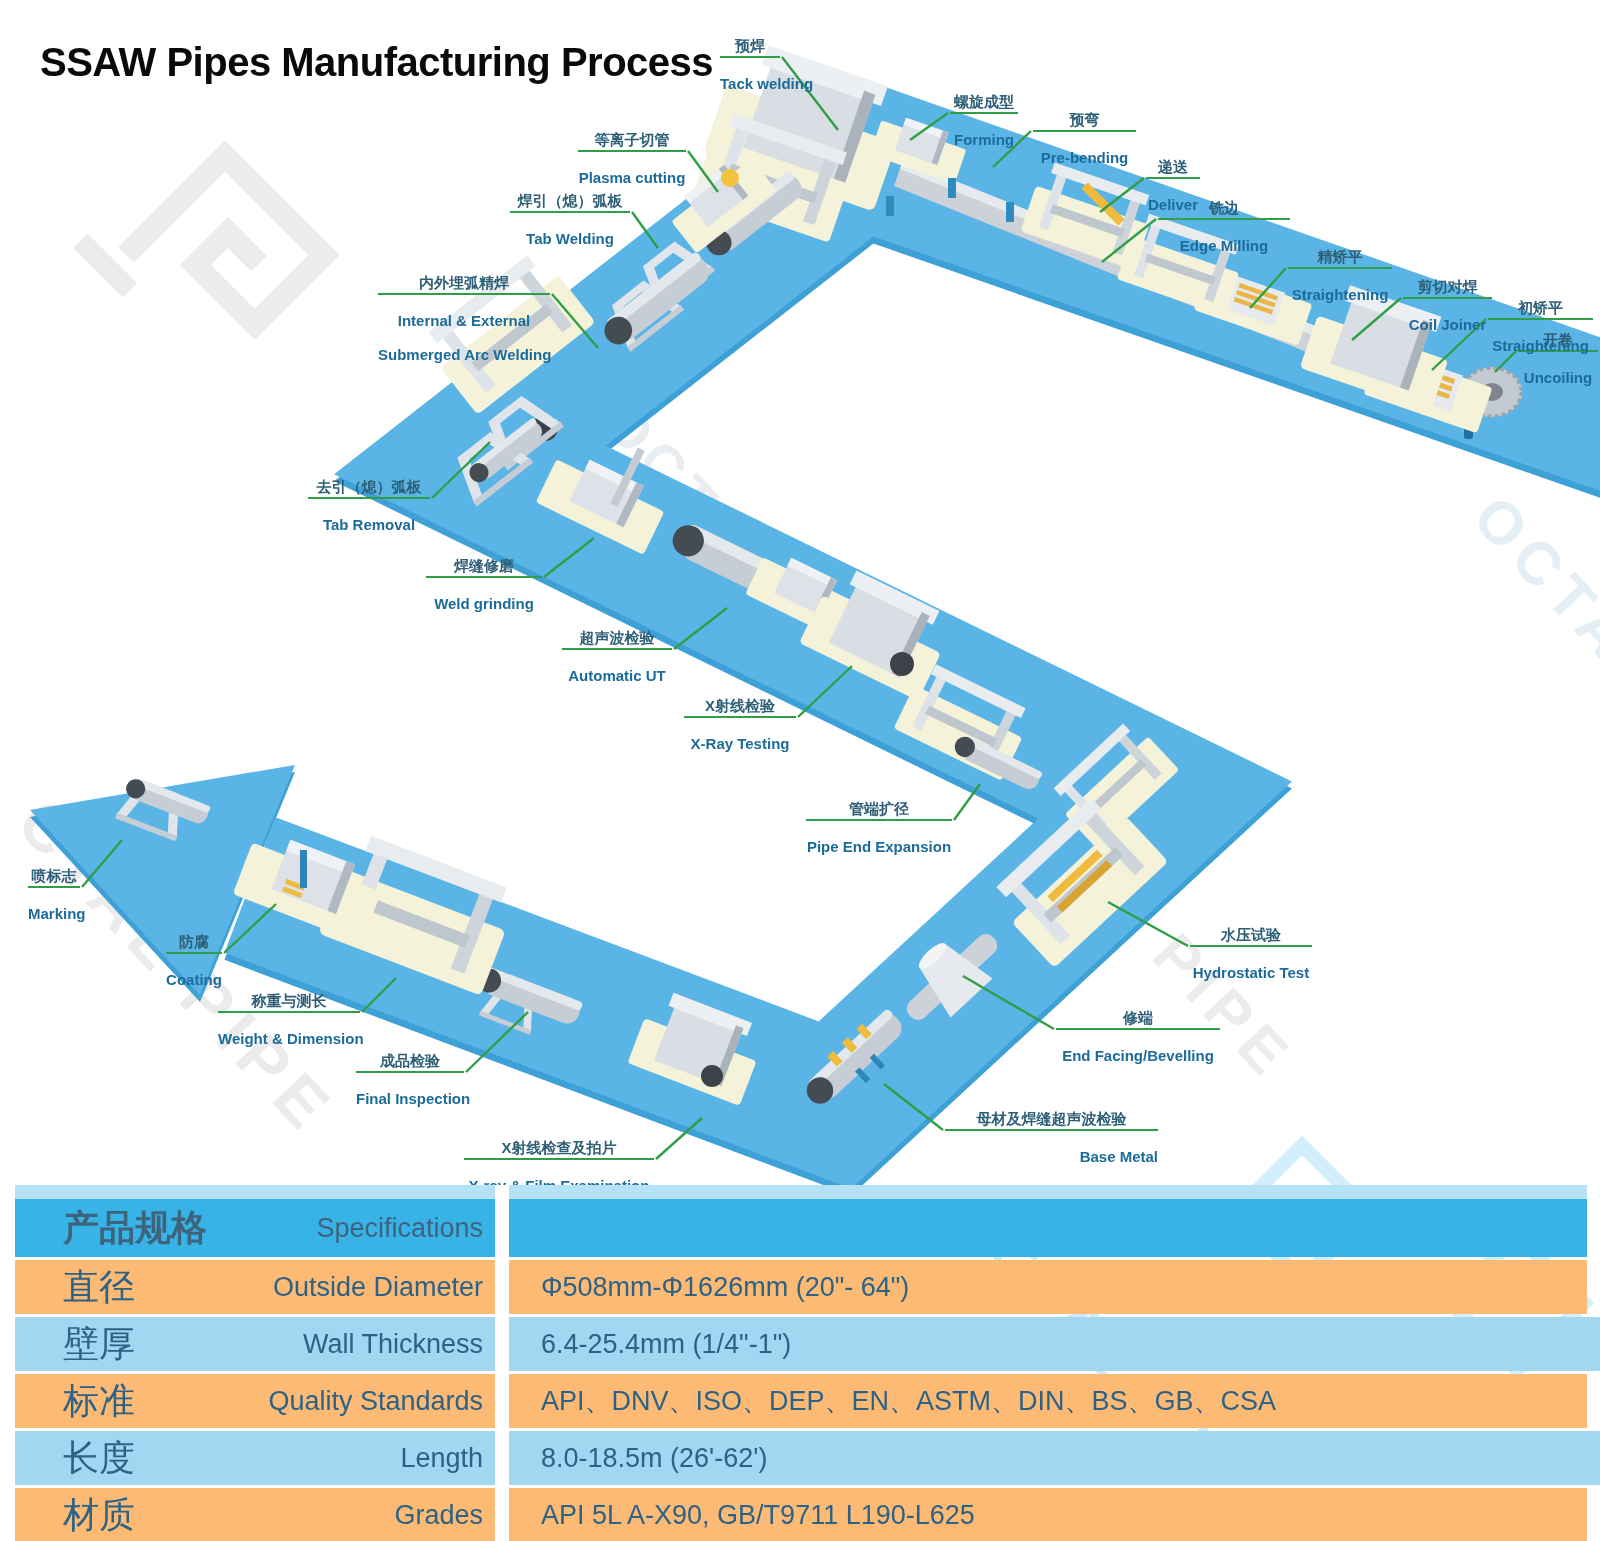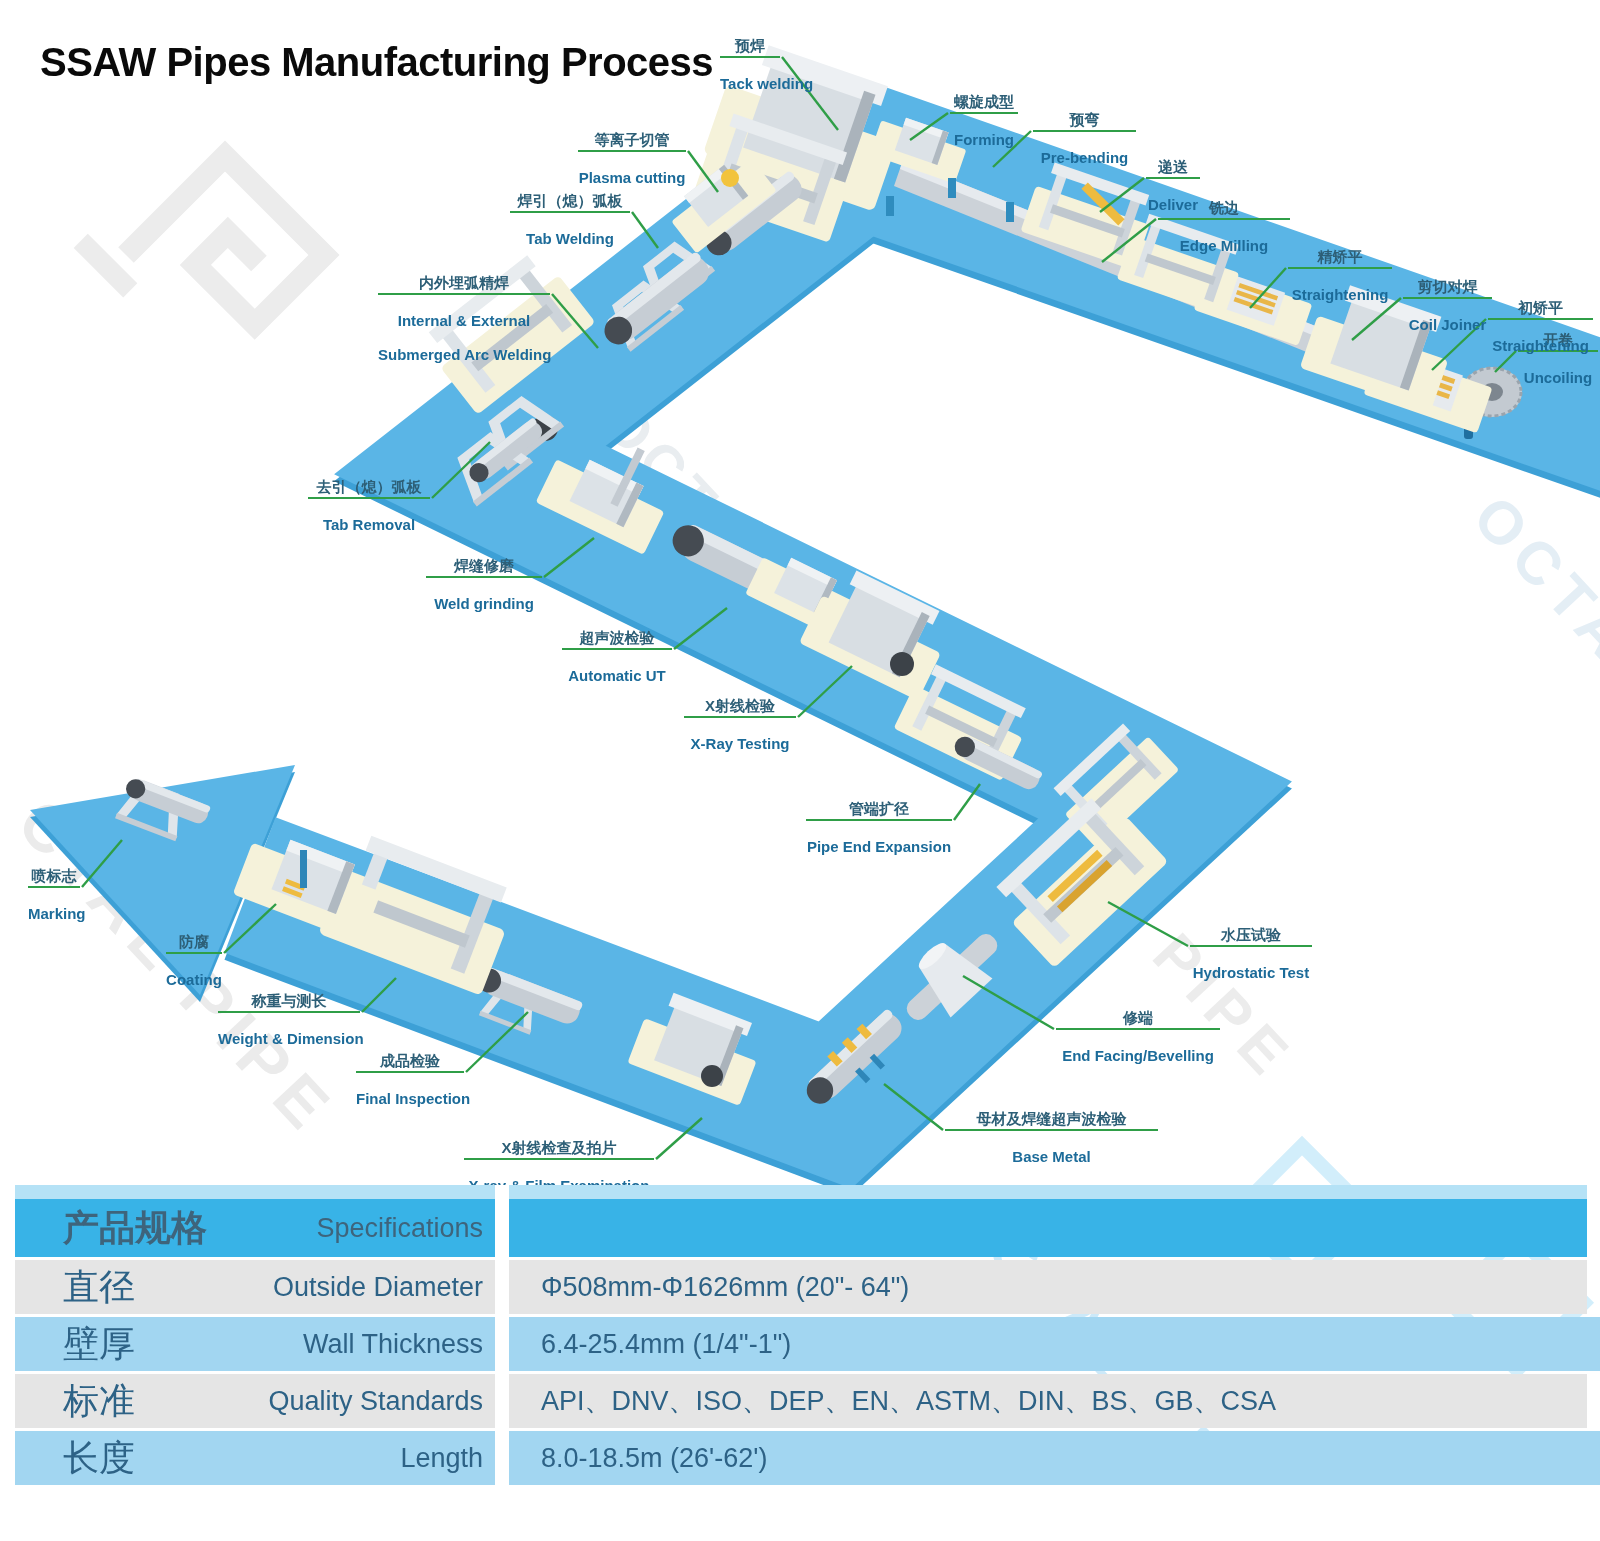--- a/index.html
+++ b/index.html
@@ -7,27 +7,27 @@
        font-family:"Liberation Sans","DejaVu Sans",sans-serif;}
   #stage{position:absolute;inset:0;}
   svg{position:absolute;left:0;top:0;}
   .title{position:absolute;left:40px;top:40px;font-size:40px;font-weight:bold;
          color:#0a0a0a;letter-spacing:-0.5px;z-index:30;}
   
   .lbl{position:absolute;text-align:center;z-index:20;line-height:17px;}
   .lbl .zh{font-size:15px;color:#2d5f77;white-space:nowrap;padding-bottom:2px;
            border-bottom:2px solid #2f9e47;font-weight:bold;}
   .lbl .en{font-size:15px;color:#1c6b99;white-space:nowrap;padding-top:1px;font-weight:bold;margin-top:16px;}
-  .lbl .en.left{text-align:center;}
+  .lbl .en.left{text-align:right;}
   
   .spec{position:absolute;left:15px;top:1185px;width:1572px;height:356px;z-index:25;}
   .t-strip{position:absolute;left:0;top:0;width:100%;height:14px;background:#b5e2f6;}
   .t-head{position:absolute;left:0;top:14px;width:100%;height:58px;background:#38b3e7;}
   .t-row{position:absolute;left:0;width:100%;height:54px;}
-  .t-row.light{background:#e5e5e5;}
+  .t-row.light{background:#fdba74;}
   .t-row.med{background:#a2d6f1;padding-left:25px;}
   .cell-zh{position:absolute;left:48px;top:0;height:100%;display:flex;align-items:center;
            font-size:36px;color:#2d6286;}
   .cell-en{position:absolute;left:0;top:0;width:468px;height:100%;display:flex;
            align-items:center;justify-content:flex-end;font-size:27px;color:#2d6286;}
   .cell-val{position:absolute;left:526px;top:0;right:10px;height:100%;display:flex;
             align-items:center;font-size:27px;color:#2d6286;white-space:nowrap;}
   .t-head .cell-zh{color:#3e647c;font-weight:bold;}
   .t-head .cell-en{color:#3e647c;text-align:right;}
   .t-divider{position:absolute;left:480px;top:0;width:14px;height:100%;background:#ffffff;z-index:5;}
@@ -339,17 +339,22 @@
   <div class="t-row light" style="top:189px">
     <div class="cell-zh">标准</div>
     <div class="cell-en">Quality Standards</div>
     <div class="cell-val">API、DNV、ISO、DEP、EN、ASTM、DIN、BS、GB、CSA</div>
   </div>
   <div class="t-row med" style="top:246px">
     <div class="cell-zh">长度</div>
     <div class="cell-en">Length</div>
     <div class="cell-val">8.0-18.5m (26'-62')</div>
   </div>
+  <div class="t-row light" style="top:303px">
+    <div class="cell-zh">材质</div>
+    <div class="cell-en">Grades</div>
+    <div class="cell-val">API 5L  A-X90, GB/T9711 L190-L625</div>
+  </div>
 
   <div class="t-divider"></div>
 </div>
 
 </div>
 
 </body></html>

